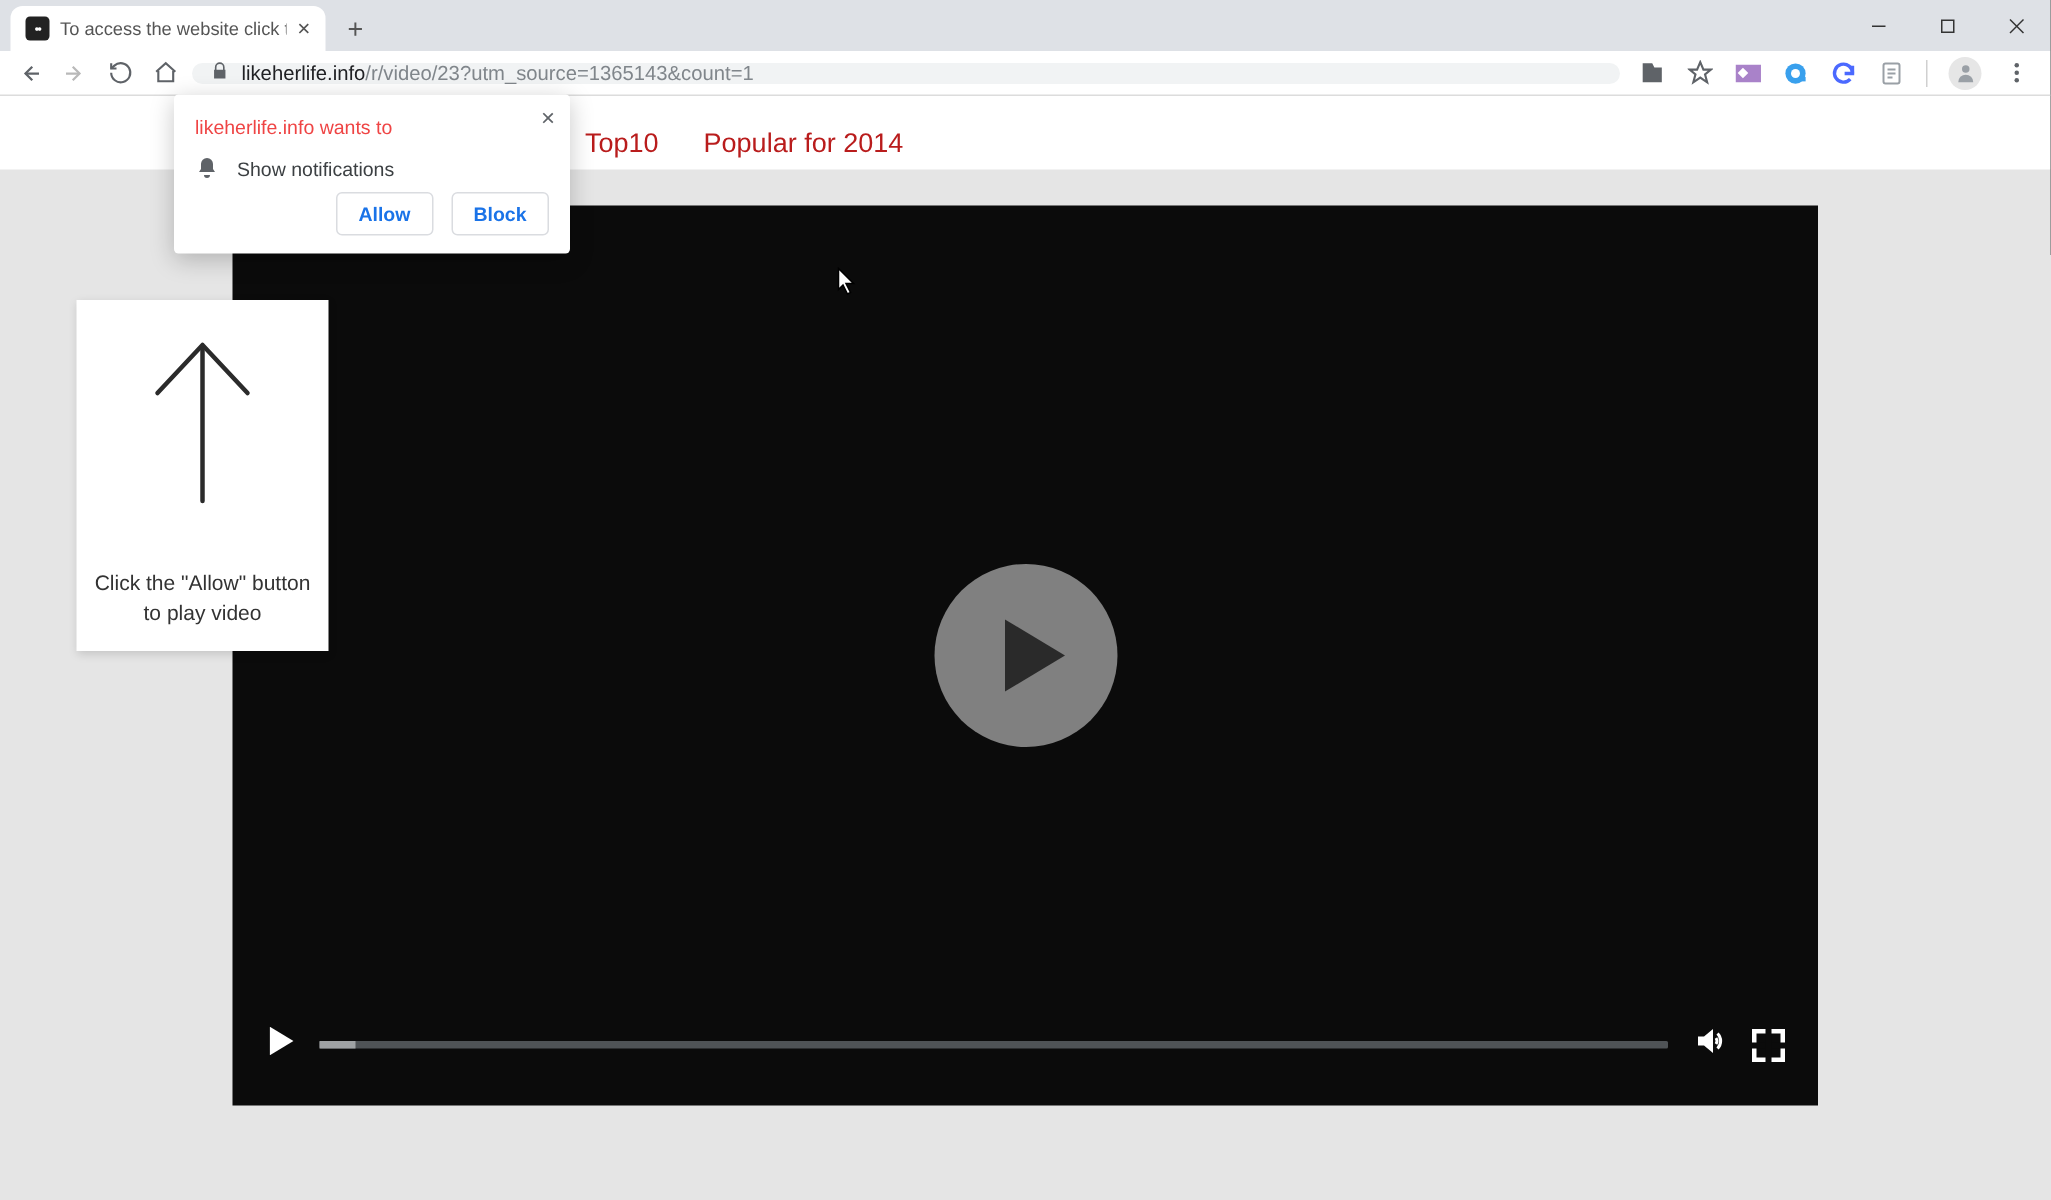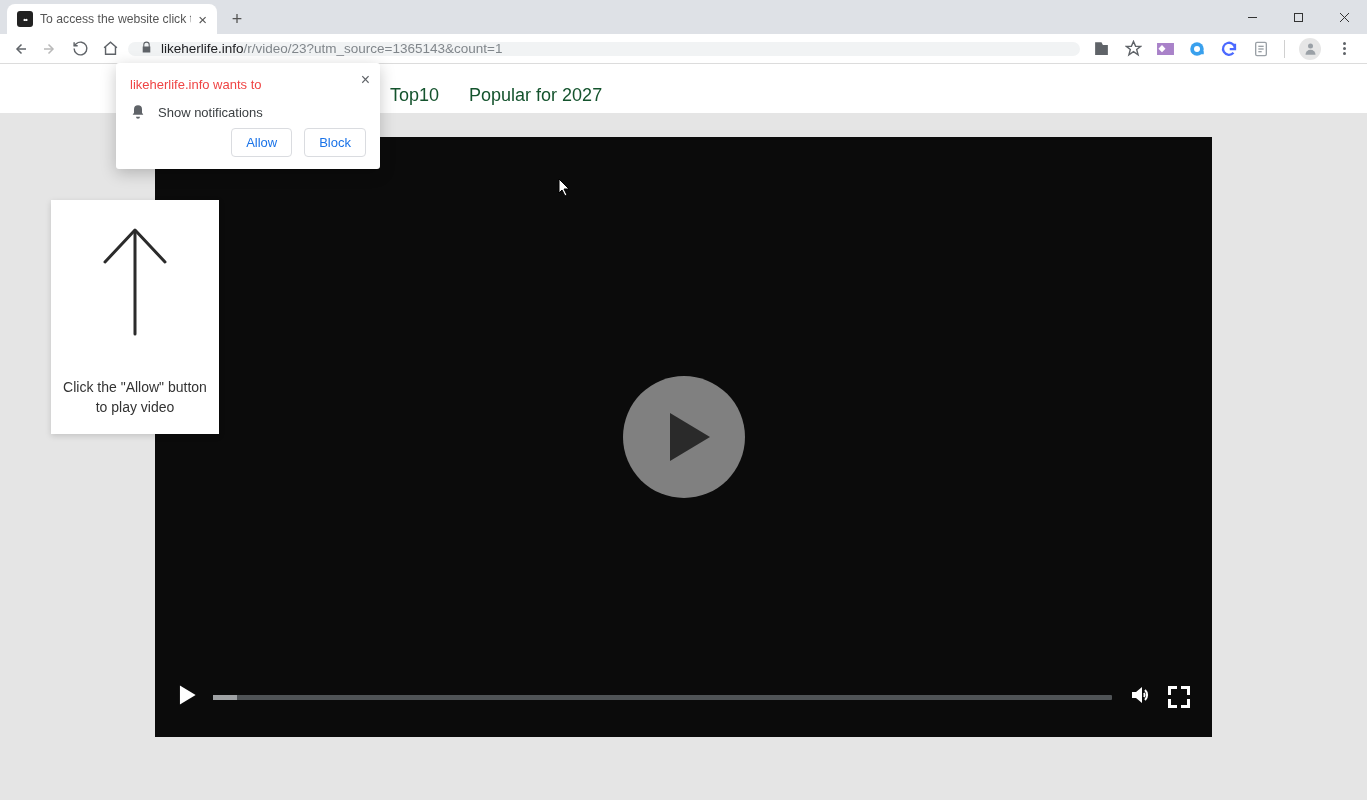--- a/index.html
+++ b/index.html
@@ -96,21 +96,21 @@
   
   .site-nav {
     height: 49px;
     background:#fff;
     display:flex;align-items:center;
     padding-left: 390px;
     gap:30px;
     font-size:18px;
     color:#111;
   }
-  .site-nav a{color:#14532d;text-decoration:none;cursor:pointer;margin-top:14px;}
+  .site-nav a{color:#b91c1c;text-decoration:none;cursor:pointer;margin-top:14px;}
 
   
   .page-body{
     background:#e5e5e5;
     height: calc(800px - 34px - 30px - 49px);
     position:relative;
     display:flex;
     justify-content:center;
     padding-top:24px;
   }
@@ -160,21 +160,21 @@
     font-size:13px;color:#3c4043;
     z-index:10;
   }
   .perm-popup .close{position:absolute;top:8px;right:10px;color:#5f6368;font-size:16px;cursor:pointer;}
   .perm-popup .title{color:#ef4444;margin-bottom:12px;}
   .perm-popup .row{display:flex;align-items:center;gap:12px;margin-bottom:8px;color:#3c4043;}
   .perm-popup .row svg{fill:#5f6368;}
   .perm-popup .actions{display:flex;justify-content:flex-end;gap:12px;}
   .perm-popup .btn{
     border:1px solid #dadce0;border-radius:4px;background:#fff;padding:6px 14px;
-    font-size:13px;color:#1a73e8;cursor:pointer;
+    font-size:13px;color:#1a73e8;cursor:pointer;font-weight:bold;
   }
 
   
   .cursor{
     position:absolute;left:558px;top:178px;z-index:20;
   }
 </style>
 </head>
 <body>
 
@@ -288,21 +288,21 @@
     <div class="menu-dots">
       <span></span>
         <span></span>
         <span></span>
     </div>
   </div>
 </div>
 
 <div class="site-nav">
   <a>Top10</a>
-  <a>Popular for 2027</a>
+  <a>Popular for 2014</a>
 </div>
 
 <div class="page-body">
 
   <div class="player">
     <div class="big-play">
       <svg width="50" height="56" viewBox="0 0 24 28">
           <path d="M3 2l20 12L3 26z"></path>
         </svg>
     </div>

